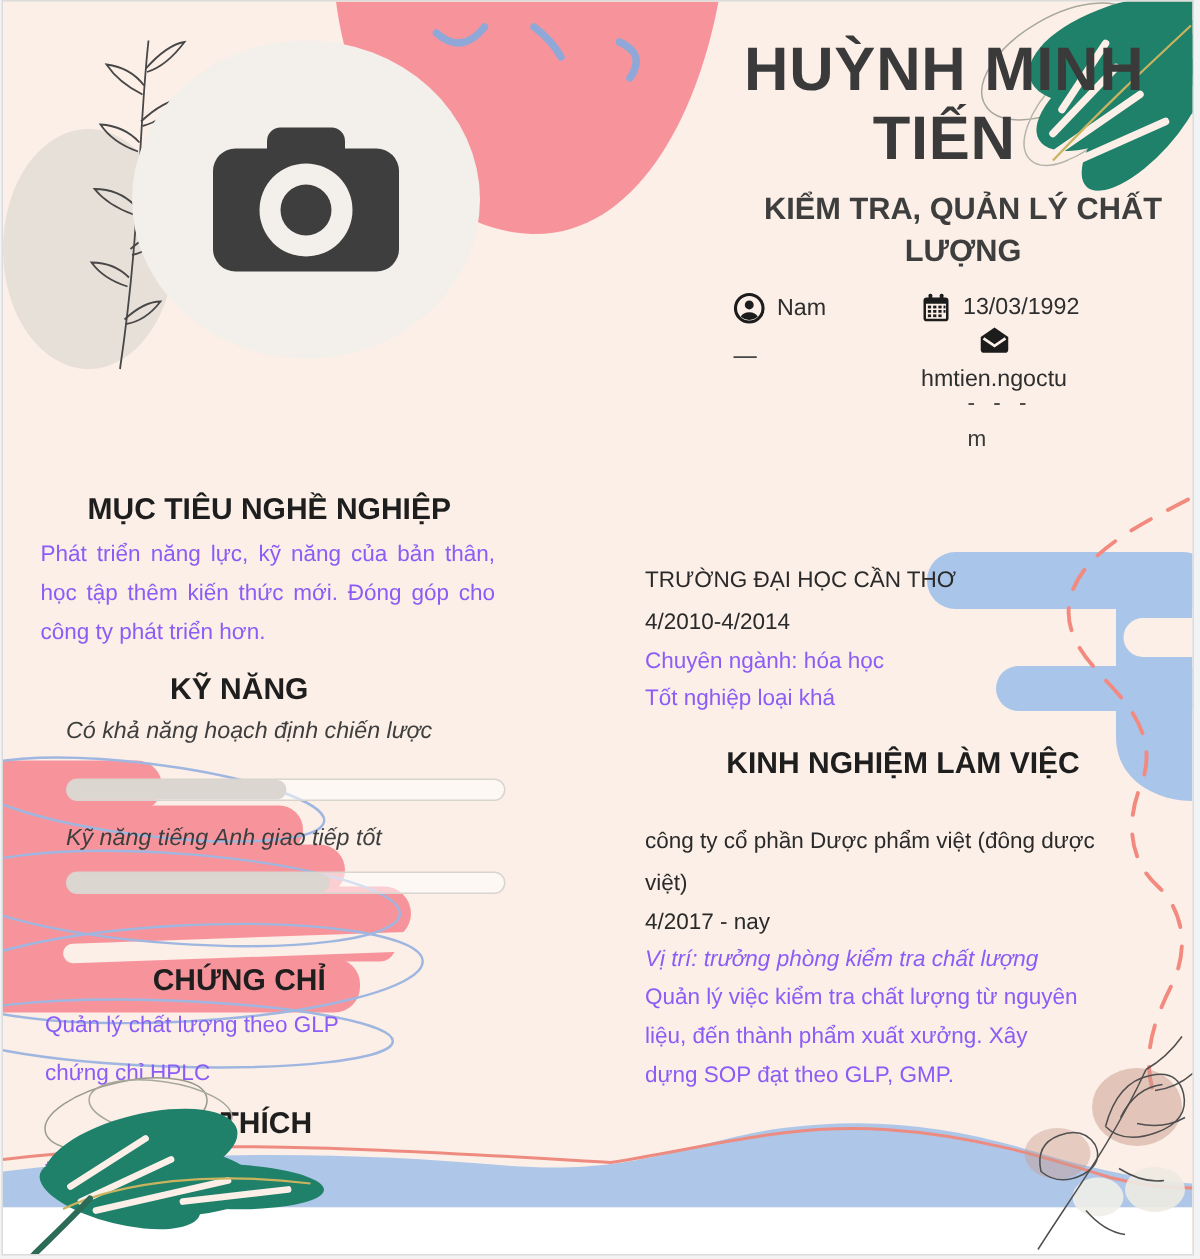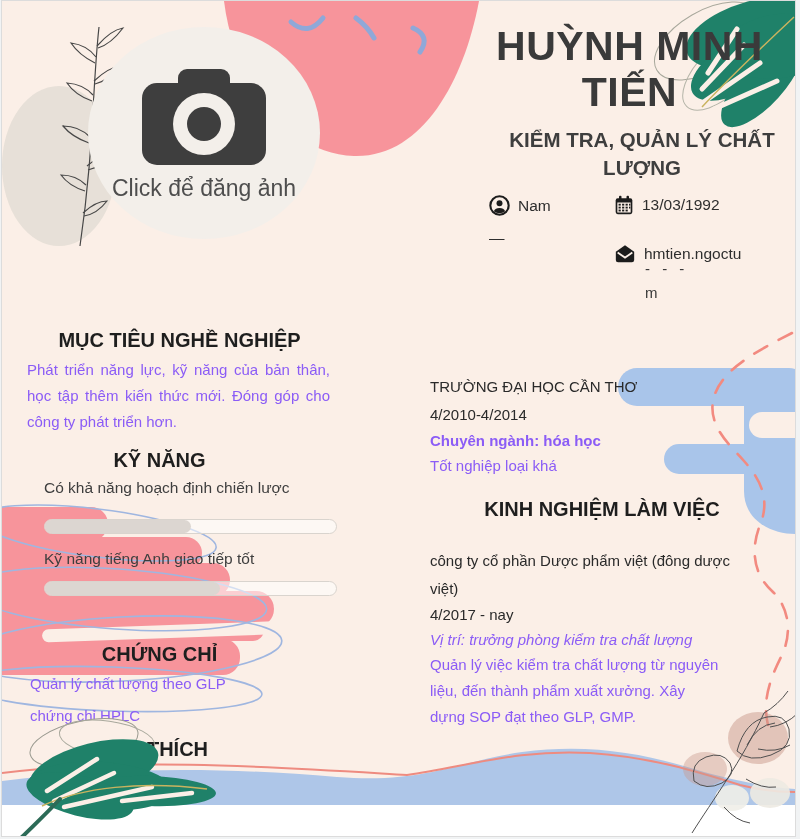--- a/index.html
+++ b/index.html
@@ -25,21 +25,21 @@
         font-size:15.5px;color:#2E2E2E;}
   .info-item svg{flex:0 0 auto;}
   .email-extra{position:absolute;font-size:15px;color:#3A3A3A;}
 
   
   .sec-head{position:absolute;font-size:20px;font-weight:700;color:#1E1E1E;text-align:center;}
   .body-txt{position:absolute;font-size:15px;color:#8b5cf6;line-height:26px;}
   .bold-txt{position:absolute;font-size:15px;font-weight:400;color:#2A2A2A;line-height:28px;}
   .just{text-align:justify;}
 
-  .skill-label{position:absolute;font-size:15.5px;color:#3E3E3E;}
+  .skill-label{position:absolute;font-size:15.5px;color:#3E3E3E;font-style:italic;}
   .skill-bar{position:absolute;width:291px;height:13px;border:1px solid #D9D4CE;
              border-radius:8px;background:rgba(255,255,255,.55);}
   .skill-fill{height:100%;border-radius:8px;background:#DCD6D1;}
 </style>
 </head>
 <body>
 
 <div class="page">
 
   <svg class="deco z0" width="793" height="835" viewBox="0 0 793 835">
@@ -137,21 +137,20 @@
 
   <div class="content">
 
     <div class="photo">
       <svg width="140" height="104" viewBox="0 0 140 104">
         <rect x="44" y="4" width="52" height="28" rx="9" fill="#3E3E3E"></rect>
         <rect x="8" y="18" width="124" height="82" rx="15" fill="#3E3E3E"></rect>
         <circle cx="70" cy="59" r="31" fill="#F3EFEA"></circle>
         <circle cx="70" cy="59" r="17" fill="#3E3E3E"></circle>
       </svg>
-      <div class="photo-caption">Click để đăng ảnh</div>
     </div>
 
     <div class="name">HUỲNH MINH TIẾN</div>
     <div class="subtitle">KIỂM TRA, QUẢN LÝ CHẤT LƯỢNG</div>
 
     <div class="info-item" style="left:487px;top:194px;">
       <svg width="21" height="21" viewBox="0 0 24 24">
         <circle cx="12" cy="12" r="10.5" fill="none" stroke="#1C1C1C" stroke-width="2.4"></circle>
         <circle cx="12" cy="9.5" r="3.4" fill="#1C1C1C"></circle>
         <path d="M5.5,18.5 a7,5.6 0 0 1 13,0 a10,10 0 0 1 -13,0 Z" fill="#1C1C1C"></path>
@@ -179,21 +178,21 @@
           <rect x="13.9" y="17.5" width="2.6" height="2.2"></rect>
         </g>
       </svg>
       <span>13/03/1992</span>
     </div>
 
     <div class="info-item" style="left:487px;top:228px;">
       <span>—</span>
     </div>
 
-    <div class="info-item" style="left:612px;top:243px;">
+    <div class="info-item" style="left:612px;top:216px;flex-direction:column;">
       <svg width="22" height="19" viewBox="0 0 24 20">
         <path d="M2,8 L12,1 L22,8 L22,17 a2.5,2.5 0 0 1 -2.5,2.5 L4.5,19.5 A2.5,2.5 0 0 1 2,17 Z" fill="#1C1C1C"></path>
         <path d="M4,9 L12,14.5 L20,9" stroke="#FBEFE7" stroke-width="2" fill="none"></path>
       </svg>
       <span>hmtien.ngoctu</span>
     </div>
     <div class="email-extra" style="left:643px;top:259px;letter-spacing:4px;">- - -</div>
     <div class="email-extra" style="left:643px;top:283px;">m</div>
 
     <div class="sec-head" style="left:25px;top:328px;width:305px;">MỤC TIÊU NGHỀ NGHIỆP</div>
@@ -213,21 +212,21 @@
 
     <div class="sec-head" style="left:25px;top:642px;width:265px;">CHỨNG CHỈ</div>
     <div class="body-txt" style="left:28px;top:670px;width:300px;">Quản lý chất lượng theo GLP</div>
     <div class="body-txt" style="left:28px;top:702px;width:300px;">chứng chỉ HPLC</div>
 
     <div class="sec-head" style="left:25px;top:737px;width:265px;">SỞ THÍCH</div>
     <div class="body-txt" style="left:28px;top:766px;width:300px;">thể thao, du lịch</div>
 
     <div class="bold-txt" style="left:428px;top:372px;width:340px;">TRƯỜNG ĐẠI HỌC CẦN THƠ</div>
     <div class="bold-txt" style="left:428px;top:400px;width:340px;">4/2010-4/2014</div>
-    <div class="body-txt" style="left:428px;top:427px;width:340px;font-weight:bold;">Chuyên ngành: hóa học</div>
+    <div class="body-txt" style="left:428px;top:427px;width:340px;">Chuyên ngành: hóa học</div>
     <div class="body-txt" style="left:428px;top:452px;width:340px;">Tốt nghiệp loại khá</div>
 
     <div class="sec-head" style="left:415px;top:497px;width:370px;">KINH NGHIỆM LÀM VIỆC</div>
     <div class="bold-txt" style="left:428px;top:546px;width:300px;">công ty cổ phần Dược phẩm việt (đông dược việt)</div>
     <div class="bold-txt" style="left:428px;top:600px;width:340px;">4/2017 - nay</div>
     <div class="body-txt" style="left:428px;top:626px;width:330px;font-style:italic;">Vị trí: trưởng phòng kiểm tra chất lượng</div>
     <div class="body-txt" style="left:428px;top:651px;width:292px;">Quản lý việc kiểm tra chất lượng từ nguyên liệu, đến thành phẩm xuất xưởng. Xây dựng SOP đạt theo GLP, GMP.</div>
   </div>
 
   <svg class="deco z3" width="793" height="835" viewBox="0 0 793 835">

